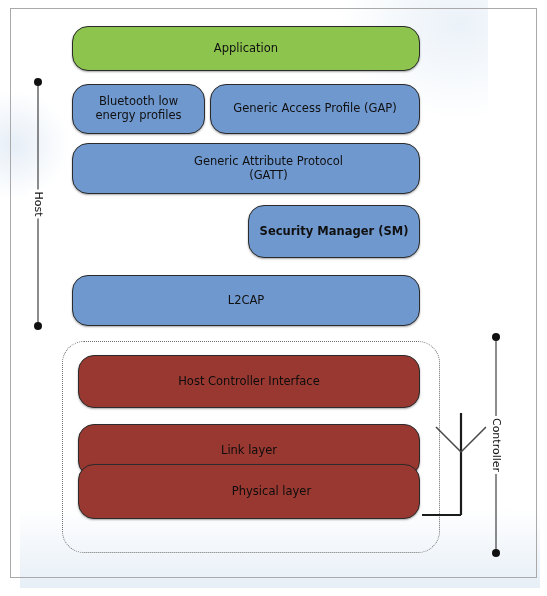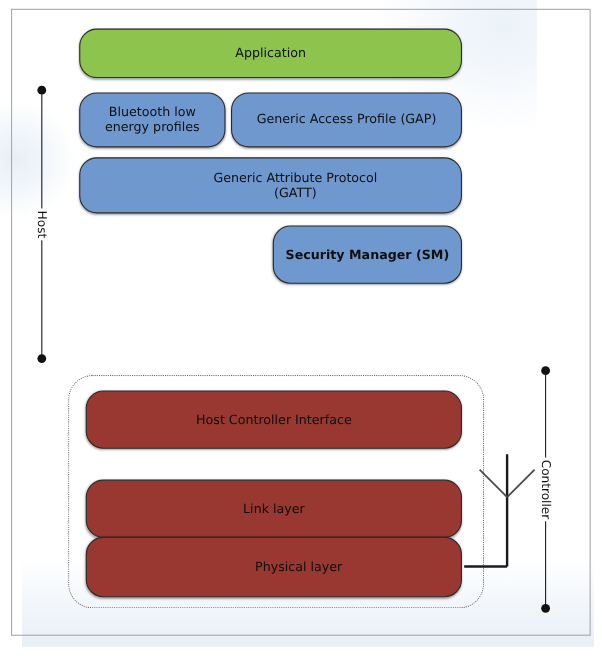--- a/index.html
+++ b/index.html
@@ -89,30 +89,33 @@
   <div class="box blue" style="left:72px;top:143px;width:348px;height:51px;padding-left:45px;">
     <span class="ttl">Generic Attribute Protocol
 (GATT)</span>
   </div>
 
 
   <div class="box blue" style="left:248px;top:205px;width:172px;height:53px;font-weight:bold;">
     <span class="ttl">Security Manager (SM)</span>
   </div>
 
+  <div class="box blue" style="left:72px;top:275px;width:348px;height:51px;">
+    <span class="ttl">L2CAP</span>
+  </div>
 
   <div class="box red" style="left:78px;top:355px;width:342px;height:53px;">
     <span class="ttl">Host Controller Interface</span>
   </div>
 
-  <div class="box red" style="left:78px;top:436px;width:342px;height:53px;align-items:center;">
+  <div class="box red" style="left:78px;top:424px;width:342px;height:53px;align-items:center;">
     <span class="ttl">Link layer</span>
   </div>
 
-  <div class="box red" style="left:78px;top:488px;width:342px;height:55px;padding-left:45px;">
+  <div class="box red" style="left:78px;top:464px;width:342px;height:55px;padding-left:45px;">
     <span class="ttl">Physical layer</span>
   </div>
 
   <div id="antenna">
     <svg width="90" height="120" viewBox="0 0 90 120">
       <path d="M 4,110 L 43,110" stroke="#1b1b1b" stroke-width="2.2" fill="none"></path>
       <path d="M 43,110 L 43,8" stroke="#1b1b1b" stroke-width="2.2" fill="none"></path>
       <path d="M 43,47 L 18,22" stroke="#4a4a4a" stroke-width="1.6" fill="none"></path>
       <path d="M 43,47 L 68,22" stroke="#4a4a4a" stroke-width="1.6" fill="none"></path>
     </svg>

